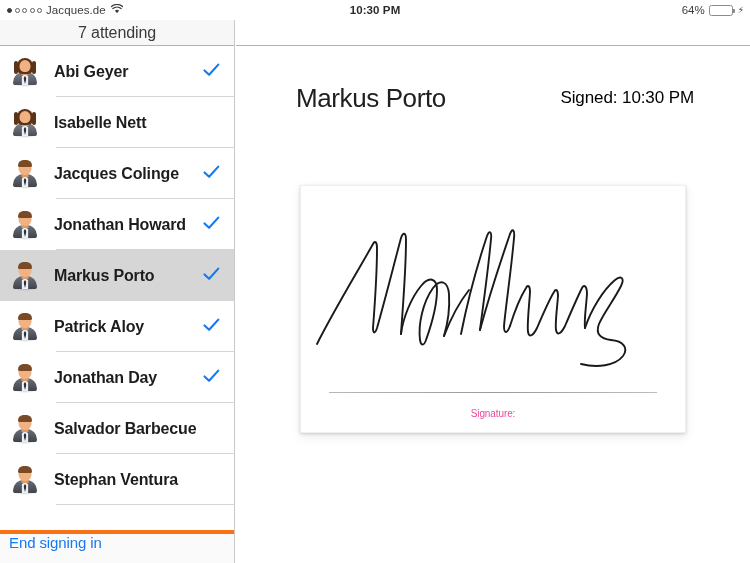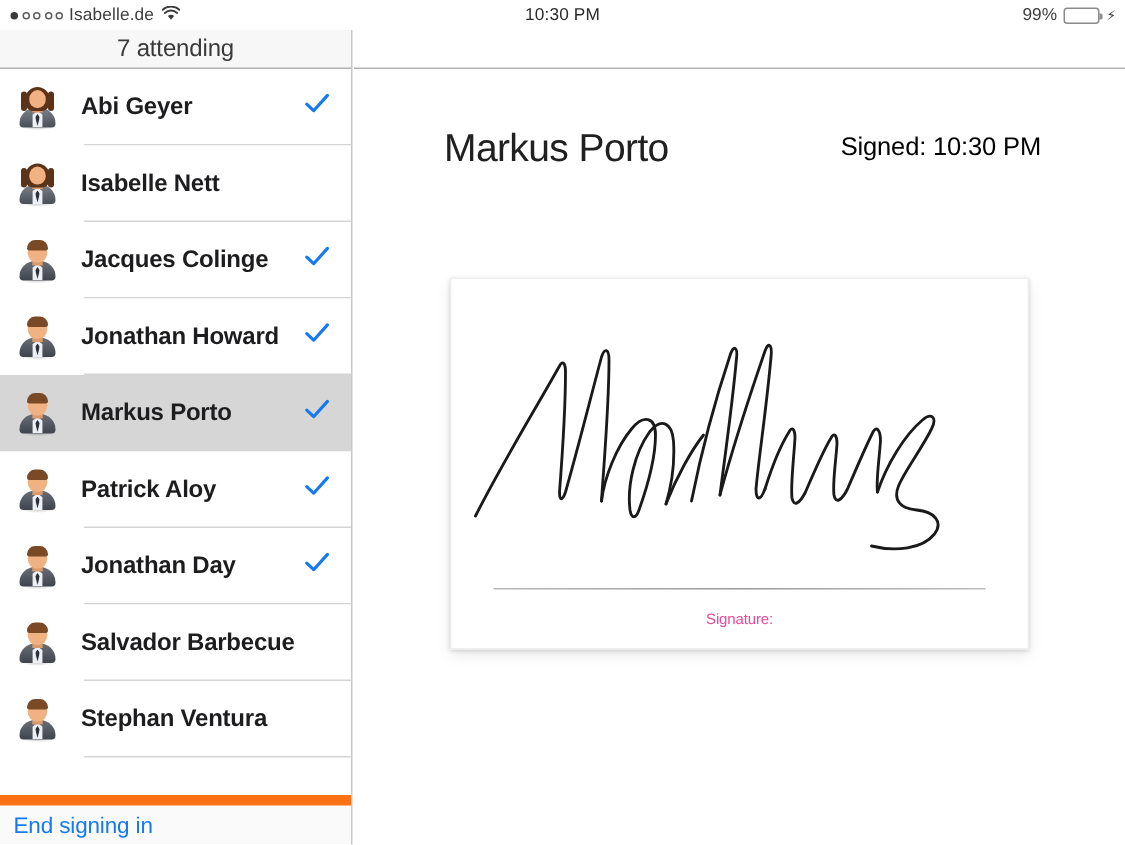--- a/index.html
+++ b/index.html
@@ -49,21 +49,21 @@
   }
   .sb-dot.filled { background: #3a3a3a; border-color: #3a3a3a; }
   .sb-carrier { font-size: 11.5px; letter-spacing: 0.1px; color: #3c3c3c; }
   .sb-wifi { margin-left: 1px; display: block; }
 
   .sb-center {
     position: absolute;
     left: 0; right: 0;
     text-align: center;
     font-size: 11.5px;
-    font-weight: normal;
+    font-weight: bold;
     color: #2b2b2b;
     letter-spacing: 0.1px;
   }
 
   .sb-right {
     position: absolute;
     right: 6px;
     display: flex;
     align-items: center;
     gap: 4px;
@@ -242,23 +242,23 @@
   }
   .check-icon.hidden { visibility: hidden; }
 
   
   .sidebar-toolbar {
     position: absolute;
     left: 0; bottom: 0;
     width: 234px;
     height: 33px;
     background: rgba(249,249,249,0.90);
-    border-top: 7px solid #f97316;
+    border-top: 4px solid #f97316;
     display: flex;
-    align-items: center;
+    align-items: flex-start;
     padding-left: 9px;
     z-index: 10;
   }
   .toolbar-action {
     font-size: 15px;
     color: #1579f2;
     letter-spacing: -0.1px;
   }
 
   
@@ -340,34 +340,34 @@
 
   <div class="statusbar">
     <div class="sb-left">
       <span class="sb-dots">
         <span class="sb-dot filled"></span>
         <span class="sb-dot"></span>
         <span class="sb-dot"></span>
         <span class="sb-dot"></span>
         <span class="sb-dot"></span>
       </span>
-      <span class="sb-carrier">Isabelle.de</span>
+      <span class="sb-carrier">Jacques.de</span>
       <span class="sb-wifi">
         <svg width="12" height="10" viewBox="0 0 12 10">
           <path d="M6 9.2 L3.9 6.6 A3.4 3.4 0 0 1 8.1 6.6 Z" fill="#3c3c3c"></path>
           <path d="M1.9 4.6 A6.2 6.2 0 0 1 10.1 4.6" stroke="#3c3c3c" stroke-width="1.3" fill="none" stroke-linecap="round"></path>
           <path d="M0.4 2.5 A8.6 8.6 0 0 1 11.6 2.5" stroke="#3c3c3c" stroke-width="1.3" fill="none" stroke-linecap="round"></path>
         </svg>
       </span>
     </div>
 
     <div class="sb-center">10:30 PM</div>
 
     <div class="sb-right">
-      <span class="sb-battpct">99%</span>
+      <span class="sb-battpct">64%</span>
       <span class="batt">
         <span class="batt-fill" style="width: 99%; background: rgb(76, 215, 100);"></span>
       </span>
       <span class="sb-bolt">⚡</span>
     </div>
   </div>
 
   <div class="sidebar">
 
     <div class="sidebar-nav">

